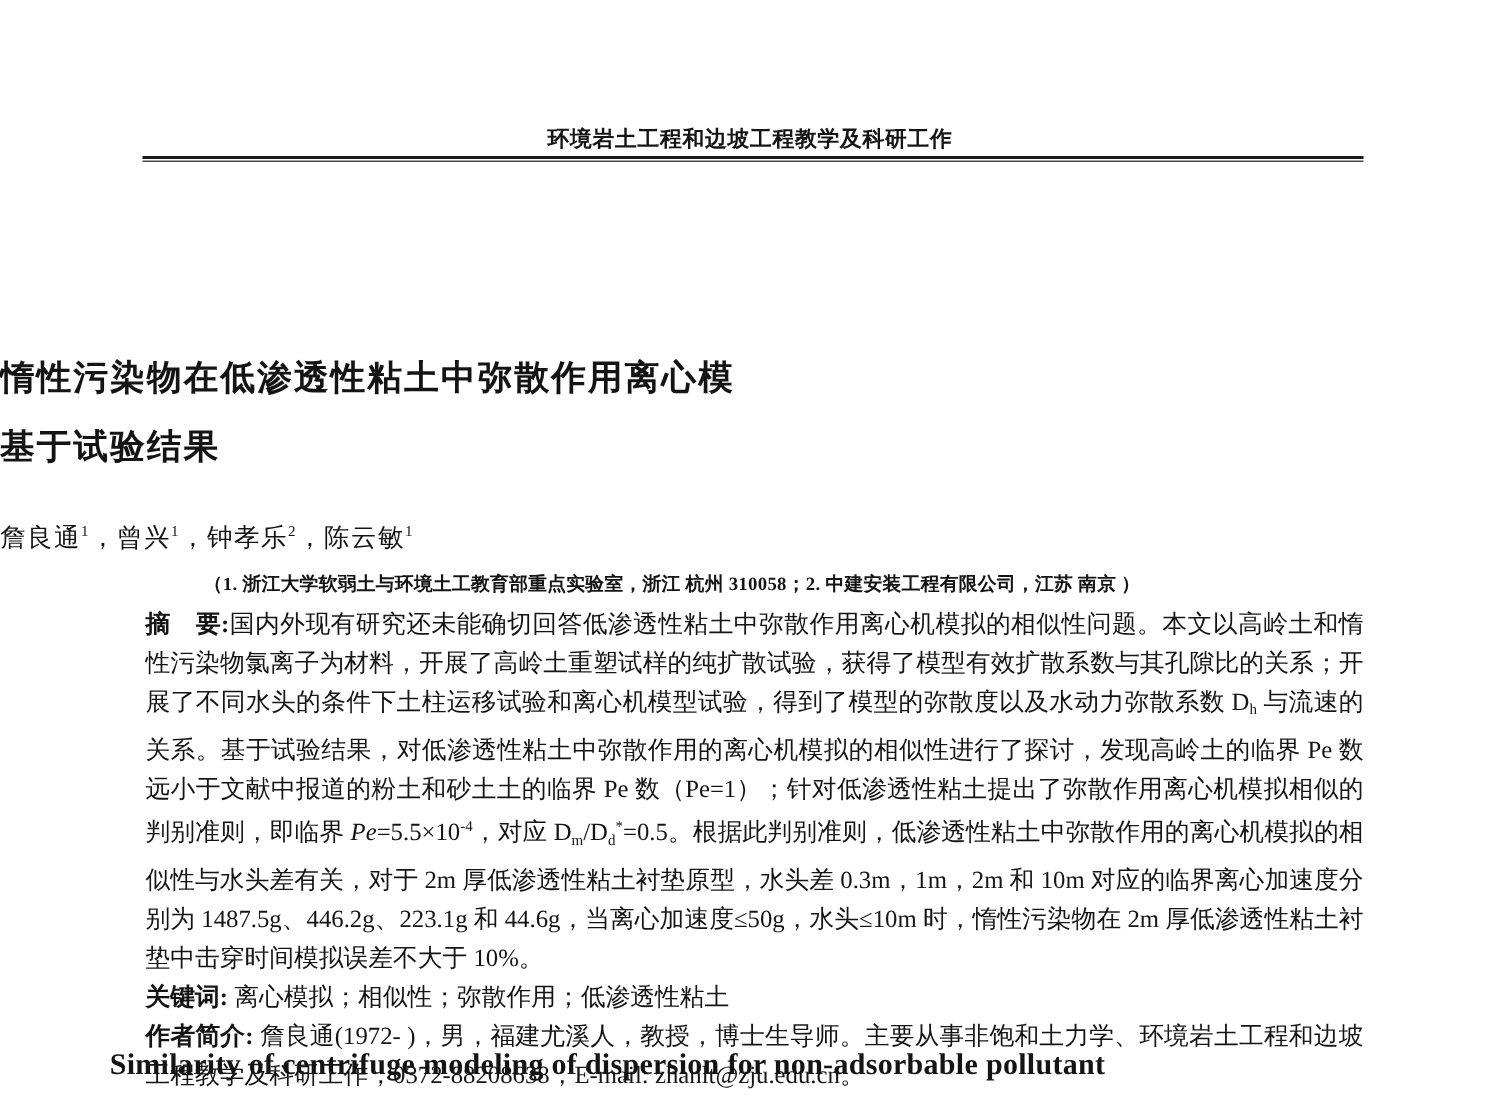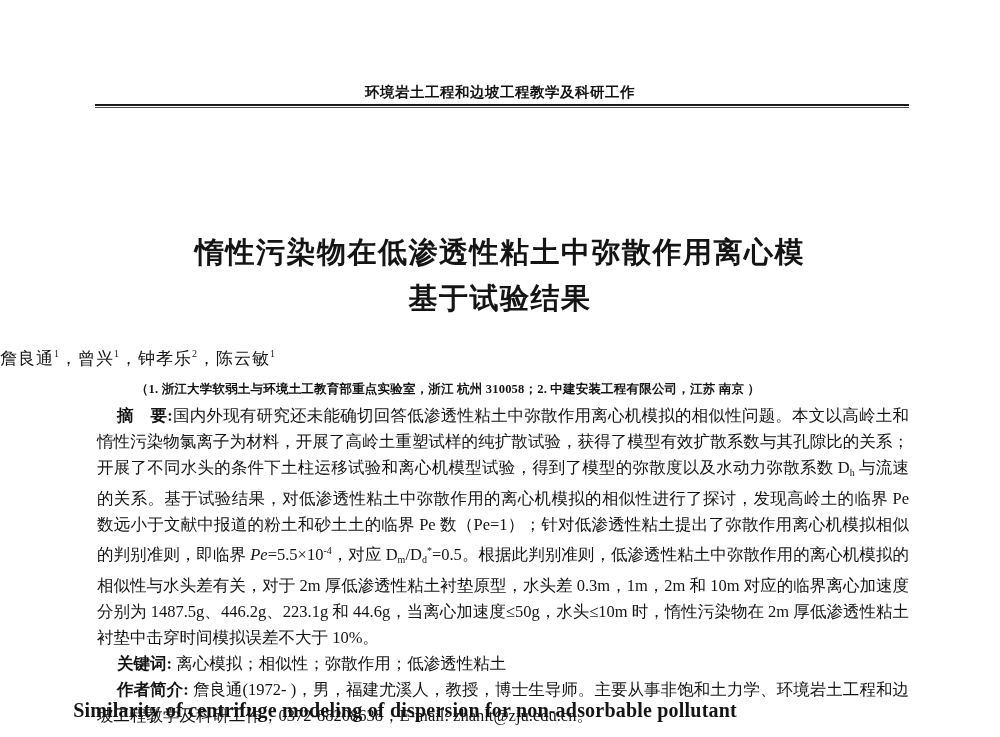--- a/index.html
+++ b/index.html
@@ -20,22 +20,22 @@
   }
   .rule {
     position: absolute; top: 104px; left: 95px; width: 814px;
     height: 1px;
     border-top: 2px solid #1b1b1b;
     border-bottom: 1px solid #4a4a4a;
   }
 
   .title {
     position: absolute; top: 229px; left: 0; width: 1000px;
-    text-align: center;
-    font-size: 29px; font-weight: 700;
+    text-align: left;
+    font-size: 23px; font-weight: 700;
     line-height: 46px; letter-spacing: 1.5px;
   }
 
   .authors {
     position: absolute; top: 347px; left: 0; width: 1000px;
     text-align: left;
     font-size: 17px; letter-spacing: 1px;
   }
   .authors sup { font-size: 10px; }
 
@@ -44,21 +44,21 @@
     text-align: center;
     font-size: 12.5px; font-weight: 700; letter-spacing: 0.2px;
   }
 
   .bodytext {
     position: absolute; top: 403px; left: 97px; width: 812px;
     font-size: 16.5px; line-height: 26px;
     text-align: justify;
   }
   .bodytext p { margin: 0; }
-  .bodytext b { font-weight: 700; margin-left: 20px; }
+  .bodytext b { font-weight: 700; }
   .bodytext sub { font-size: 10px; vertical-align: -3px; }
   .bodytext sup { font-size: 10px; vertical-align: 6px; }
   .bodytext i { }
 
   .entitle {
     position: absolute; top: 699px; left: 0; width: 810px;
     text-align: center;
     font-size: 20px; font-weight: 700;
     letter-spacing: 0.2px;
   }

